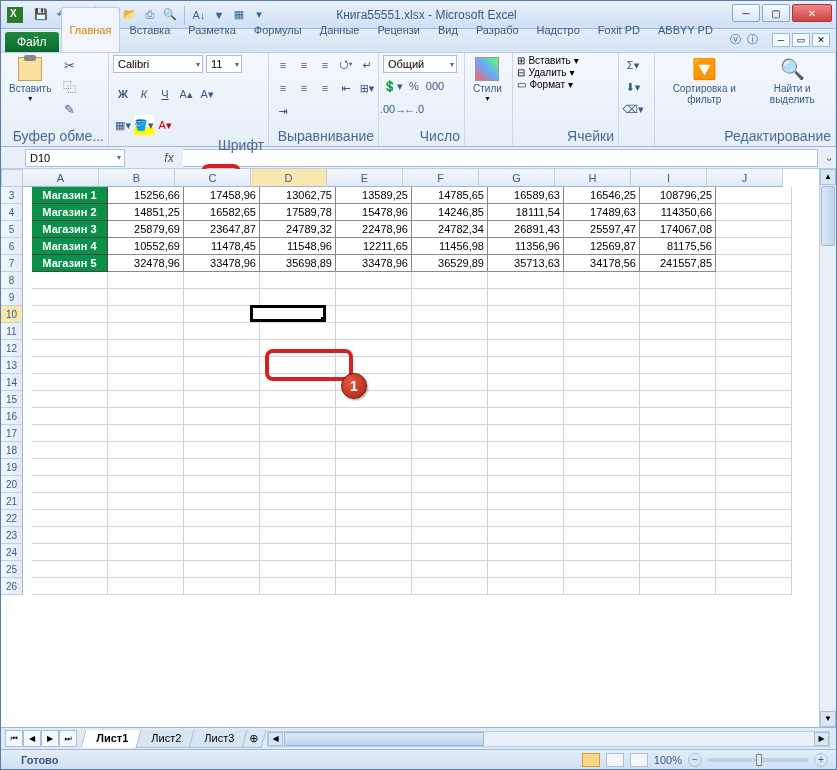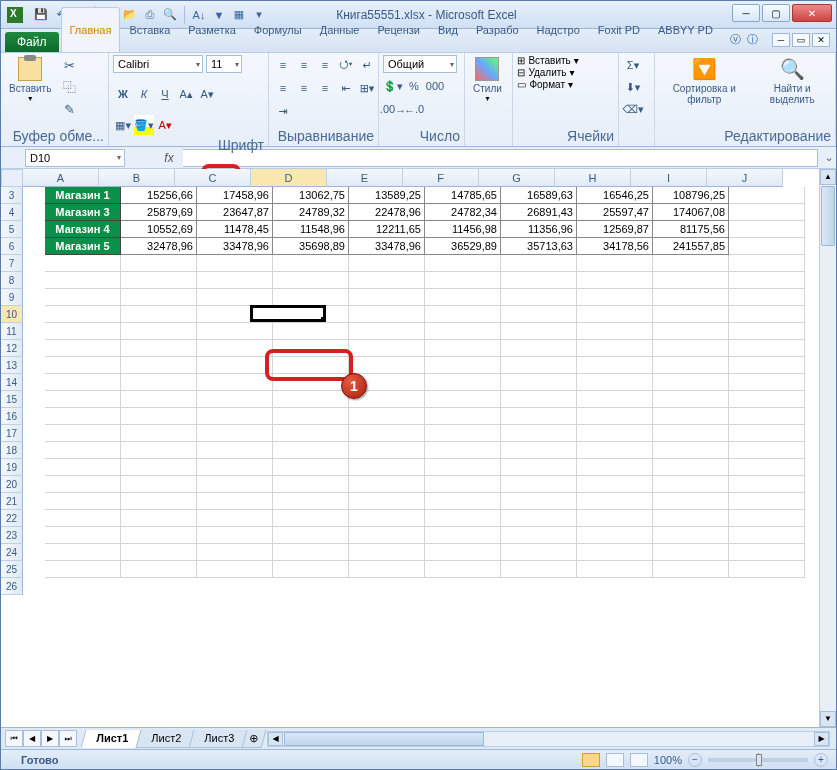--- a/index.html
+++ b/index.html
@@ -63,21 +63,21 @@
 
 
 .grid-wrap { position:absolute; top:168px; left:0; right:0; bottom:42px; overflow:hidden; background:#fff; }
 .grid { position:absolute; top:0; left:22px; right:0; bottom:0; }
 .col-headers { display:flex; height:18px; position:sticky; top:0; }
 .corner { width:22px; height:18px; background:#e8eff8; border:1px solid #b8cde6; position:absolute; top:0; left:0; }
 .ch { background:linear-gradient(#f4f8fd,#e0eaf5); border-right:1px solid #c0d0e4; border-bottom:1px solid #9db7d8; text-align:center; font-size:11px; color:#3a5a85; line-height:18px; cursor:pointer; }
 .row-headers { position:absolute; left:0; top:18px; width:22px; }
 .rh { height:17px; background:linear-gradient(90deg,#f4f8fd,#e0eaf5); border-bottom:1px solid #c0d0e4; border-right:1px solid #9db7d8; text-align:center; font-size:10px; color:#3a5a85; line-height:17px; cursor:pointer; }
 .rh.active { background:#f8e8b0; }
-.cells { position:absolute; top:18px; left:22px; }
+.cells { position:absolute; top:18px; left:9px; }
 .crow { display:flex; height:17px; }
 .cell { border-right:1px solid #d4d4d4; border-bottom:1px solid #d4d4d4; font-size:11px; padding:0 3px; line-height:16px; overflow:hidden; white-space:nowrap; text-align:right; }
 .cell.hdr { background:#0a9048; color:#fff; font-weight:bold; text-align:center; border-right:1px solid #444; border-bottom:1px solid #444; }
 .cell.data { border-right:1px solid #888; border-bottom:1px solid #888; }
 .selected-cell { position:absolute; border:3px solid #000; background:#fff; pointer-events:none; }
 .selected-cell::after { content:""; position:absolute; right:-3px; bottom:-3px; width:5px; height:5px; background:#000; }
 
 
 .vscroll { position:absolute; right:0; top:168px; bottom:42px; width:17px; background:#e8eff8; border-left:1px solid #b8cde6; }
 .vscroll .arr { height:16px; background:#d8e5f3; border:1px solid #aac0da; text-align:center; font-size:8px; line-height:14px; cursor:pointer; }
@@ -316,20 +316,32 @@
         <div class="crow">
           <div class="cell cw-A hdr">Магазин 1</div>
           <div class="cell cw-B data">15256,66</div>
           <div class="cell cw-C data">17458,96</div>
           <div class="cell cw-D data">13062,75</div>
           <div class="cell cw-E data">13589,25</div>
           <div class="cell cw-F data">14785,65</div>
           <div class="cell cw-G data">16589,63</div>
           <div class="cell cw-H data">16546,25</div>
           <div class="cell cw-I data">108796,25</div>
+          <div class="cell cw-J"></div>
+        </div>
+        <div class="crow">
+          <div class="cell cw-A hdr">Магазин 2</div>
+          <div class="cell cw-B data">14851,25</div>
+          <div class="cell cw-C data">16582,65</div>
+          <div class="cell cw-D data">17589,78</div>
+          <div class="cell cw-E data">15478,96</div>
+          <div class="cell cw-F data">14246,85</div>
+          <div class="cell cw-G data">18111,54</div>
+          <div class="cell cw-H data">17489,63</div>
+          <div class="cell cw-I data">114350,66</div>
           <div class="cell cw-J"></div>
         </div>
         <div class="crow">
           <div class="cell cw-A hdr">Магазин 3</div>
           <div class="cell cw-B data">25879,69</div>
           <div class="cell cw-C data">23647,87</div>
           <div class="cell cw-D data">24789,32</div>
           <div class="cell cw-E data">22478,96</div>
           <div class="cell cw-F data">24782,34</div>
           <div class="cell cw-G data">26891,43</div>

